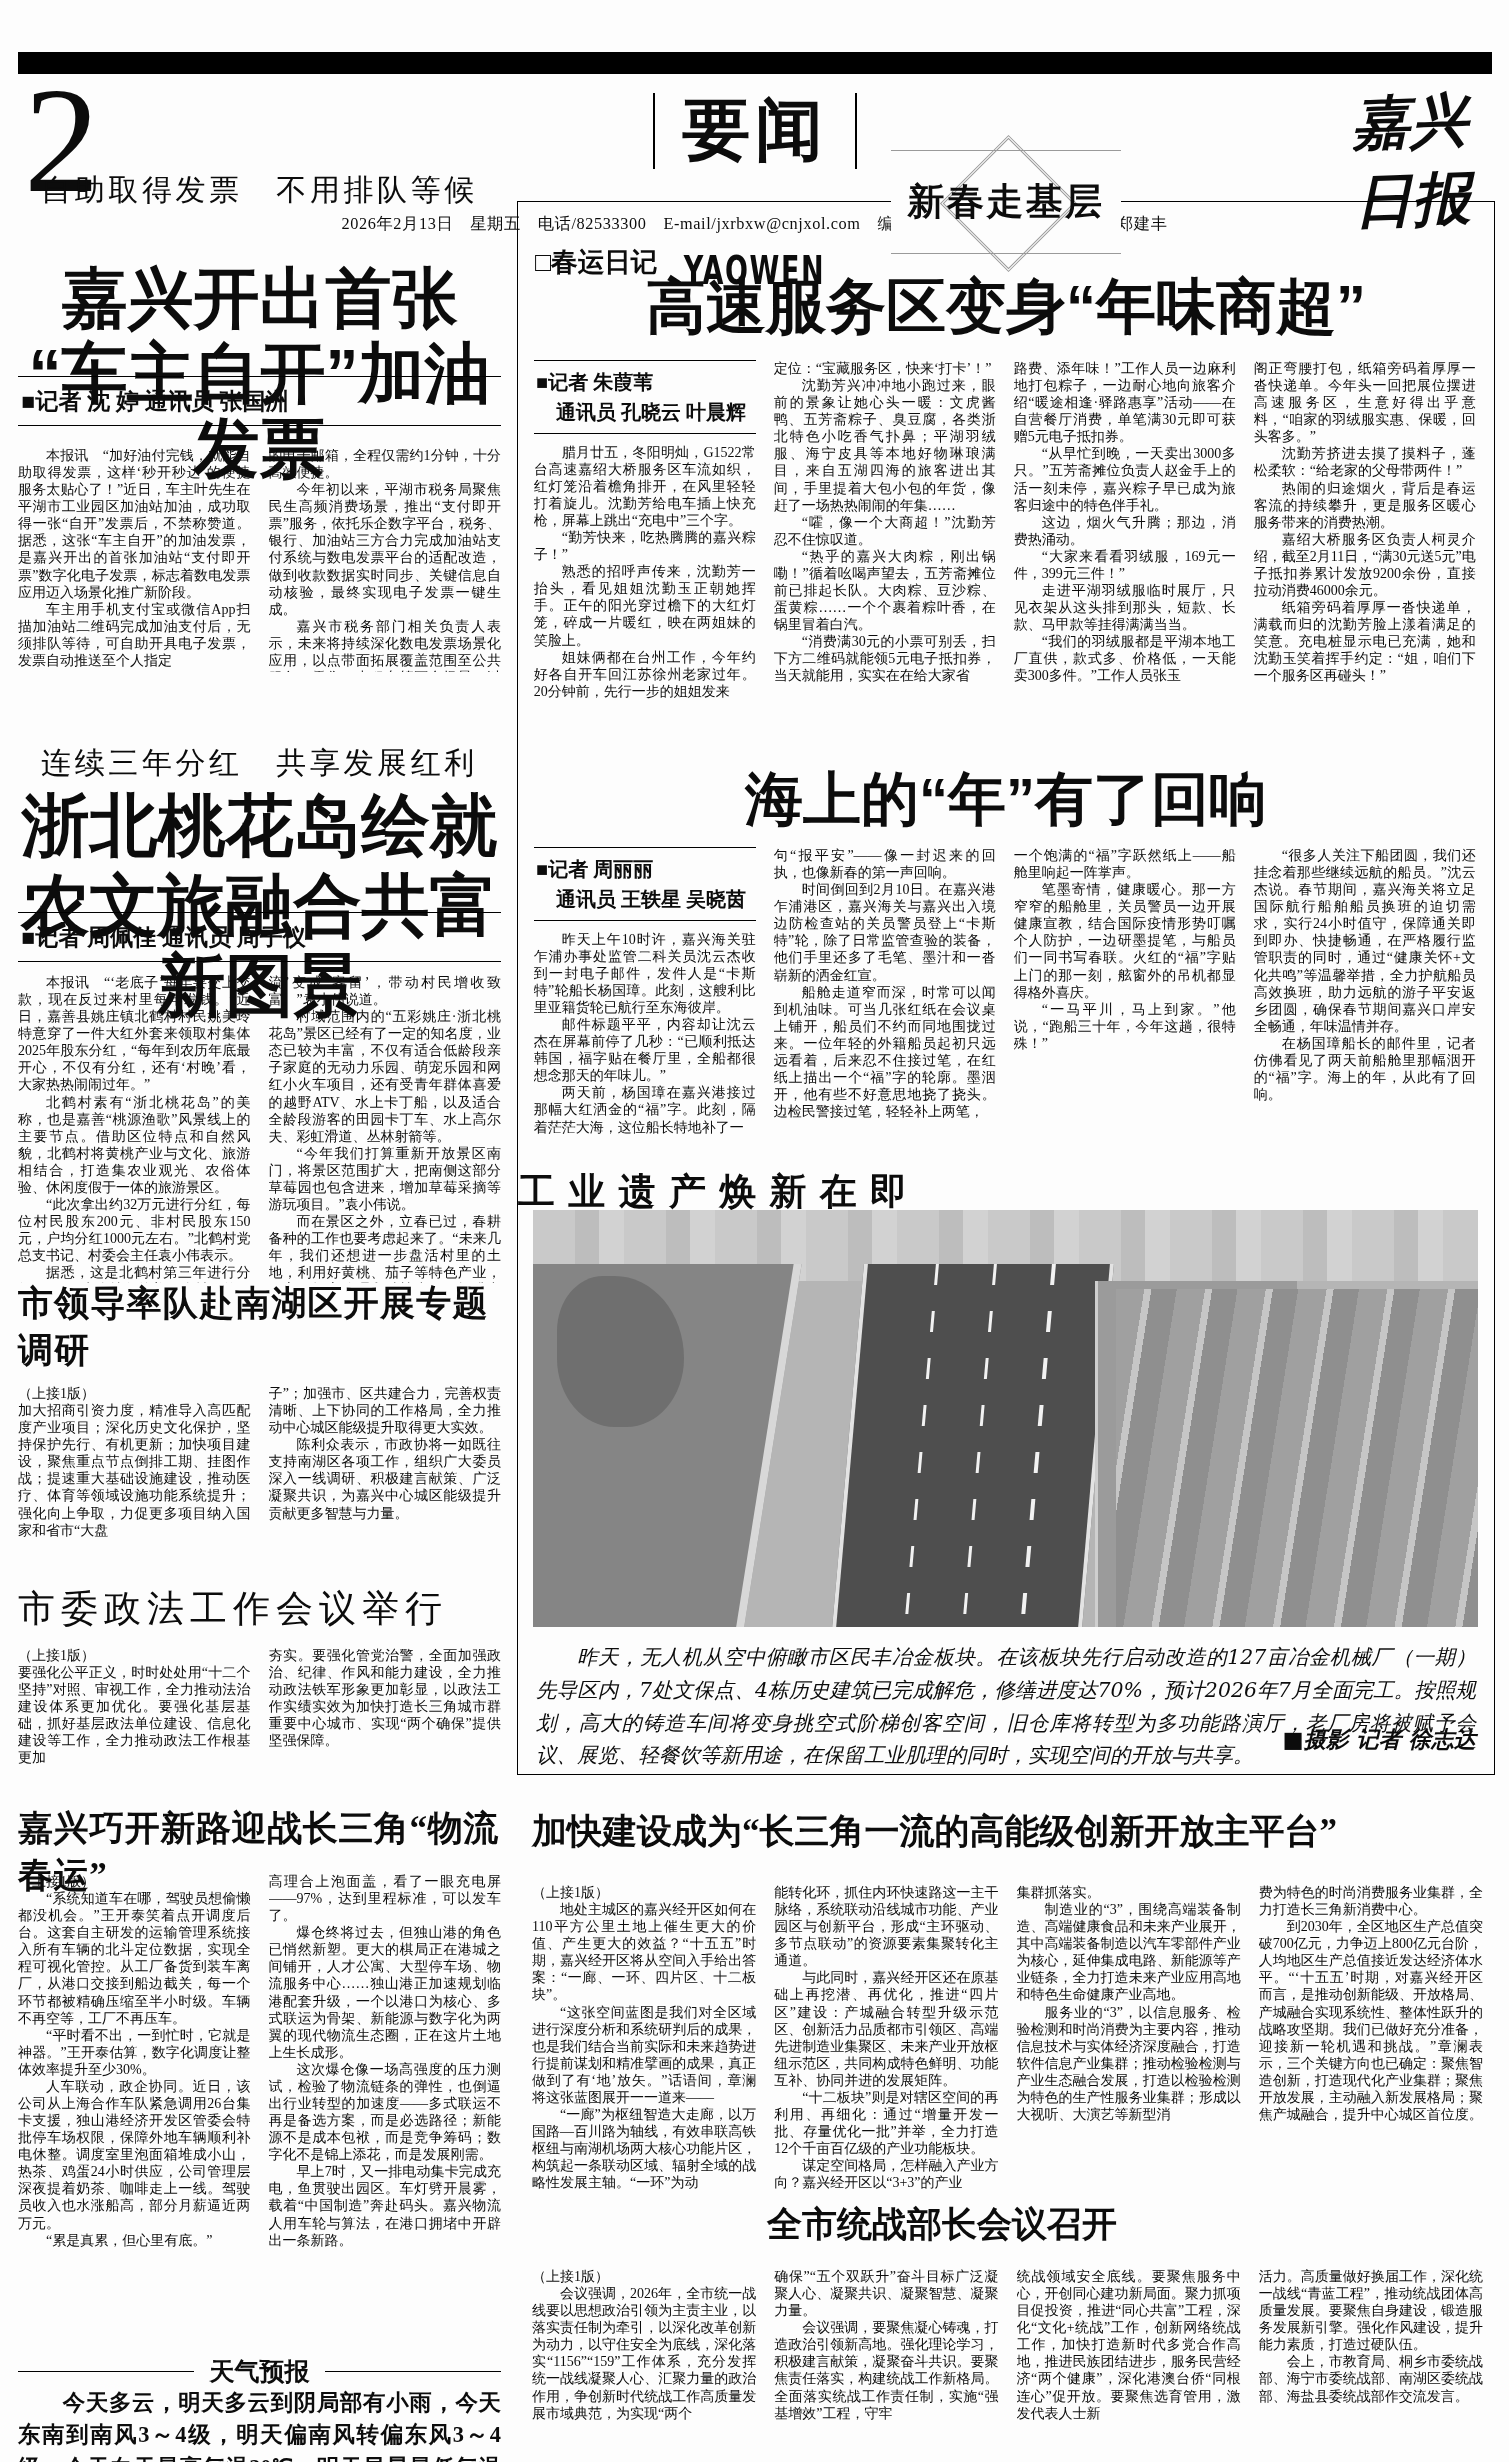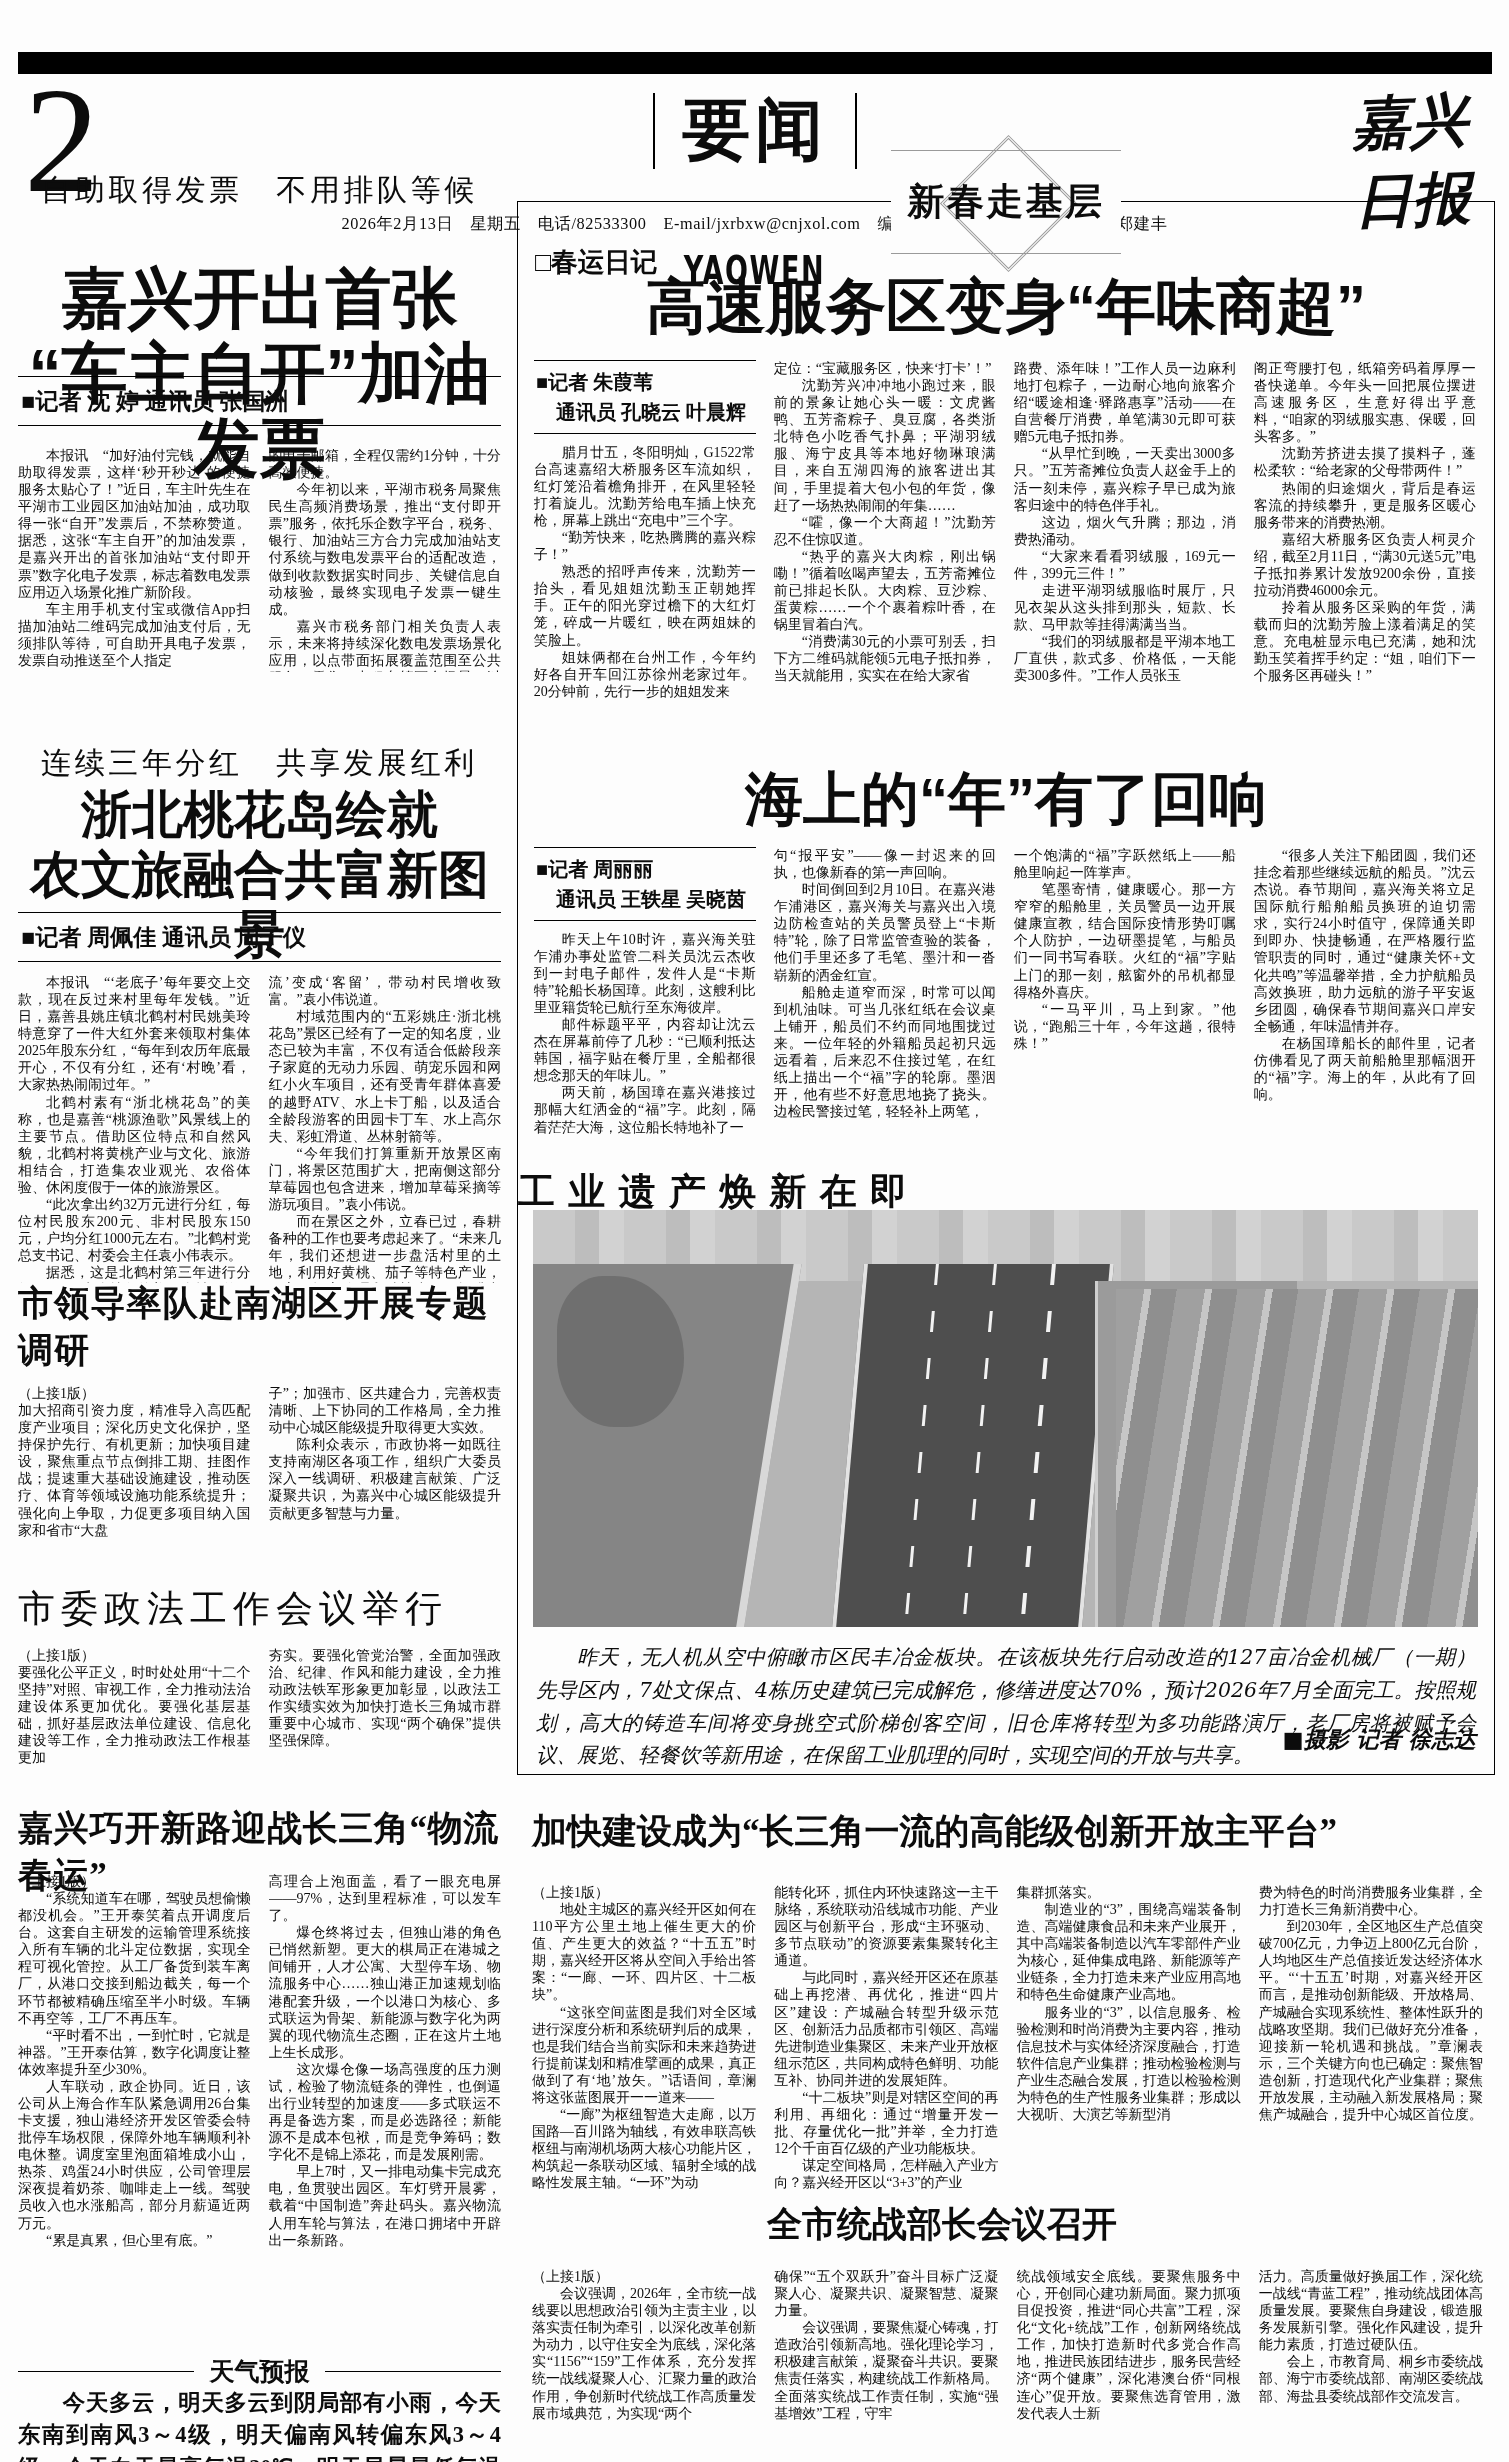--- a/index.html
+++ b/index.html
@@ -29,21 +29,21 @@
        font-size:30px;letter-spacing:1.8px;transform:scaleY(1.3) scaleX(0.9);}
   #masthead{left:1353px;top:83px;font-size:58px;font-weight:bold;font-style:italic;
        font-family:"DejaVu Serif",serif;transform:rotate(-2deg);}
   
   .leftblk{left:18px;width:483px;}
   #a1-kicker{top:170px;}
   #a1-title{top:217px;font-size:66px;line-height:1.14;margin-top:44px;}
   #a1-byline{top:376px;font-size:23px;padding:8.5px 3.6px;width:476px;}
   #a1-body{top:447px;height:225px;}
   #a2-kicker{top:743px;}
-  #a2-title{top:785px;font-size:51px;line-height:1.18;}
+  #a2-title{top:785px;font-size:68px;line-height:1.18;}
   #a2-byline{top:912px;font-size:23px;padding:8.5px 3.6px;width:476px;}
   #a2-body{top:974px;height:309px;}
   #a6-title{top:1280px;font-size:35px;font-weight:bold;letter-spacing:1.2px;}
   #a6-body{top:1385px;height:170px;}
   #a7-title{top:1584px;font-size:37px;letter-spacing:6px;}
   #a7-body{top:1647px;height:152px;}
   #a8-title{top:1805px;font-size:35px;font-weight:bold;letter-spacing:0.6px;}
   #a8-body{top:1873px;height:454px;}
   #weather-rule{top:2355px;display:flex;align-items:center;gap:15.7px;}
   #weather-rule .rule{flex:1;border-top:1.8px solid #000;height:0;}
@@ -230,21 +230,21 @@
         <p>这边，烟火气升腾；那边，消费热涌动。</p>
         <p>“大家来看看羽绒服，169元一件，399元三件！”</p>
         <p>走进平湖羽绒服临时展厅，只见衣架从这头排到那头，短款、长款、马甲款等挂得满满当当。</p>
         <p>“我们的羽绒服都是平湖本地工厂直供，款式多、价格低，一天能卖300多件。”工作人员张玉</p>
       </div>
     <div class="col cont-first">
         <p>阁正弯腰打包，纸箱旁码着厚厚一沓快递单。今年头一回把展位摆进高速服务区，生意好得出乎意料，“咱家的羽绒服实惠、保暖，回头客多。”</p>
         <p>沈勤芳挤进去摸了摸料子，蓬松柔软：“给老家的父母带两件！”</p>
         <p>热闹的归途烟火，背后是春运客流的持续攀升，更是服务区暖心服务带来的消费热潮。</p>
         <p>嘉绍大桥服务区负责人柯灵介绍，截至2月11日，“满30元送5元”电子抵扣券累计发放9200余份，直接拉动消费46000余元。</p>
-        <p>拎着从服务区采购的年货，满载而归的沈勤芳脸上漾着满足的笑意。充电桩显示电已充满，她和沈勤玉笑着挥手约定：“姐，咱们下一个服务区再碰头！”</p>
+        <p>纸箱旁码着厚厚一沓快递单，满载而归的沈勤芳脸上漾着满足的笑意。充电桩显示电已充满，她和沈勤玉笑着挥手约定：“姐，咱们下一个服务区再碰头！”</p>
       </div>
   </div>
 
   <div class="abs headline-sans" id="a4-title">海上的“年”有了回响</div>
   <div class="abs cols body-text" id="a4-body">
     <div class="col">
       <div class="byline-block">
         <div>■记者 周丽丽</div>
         <div class="l2">通讯员 王轶星 吴晓茵</div>
       </div>

